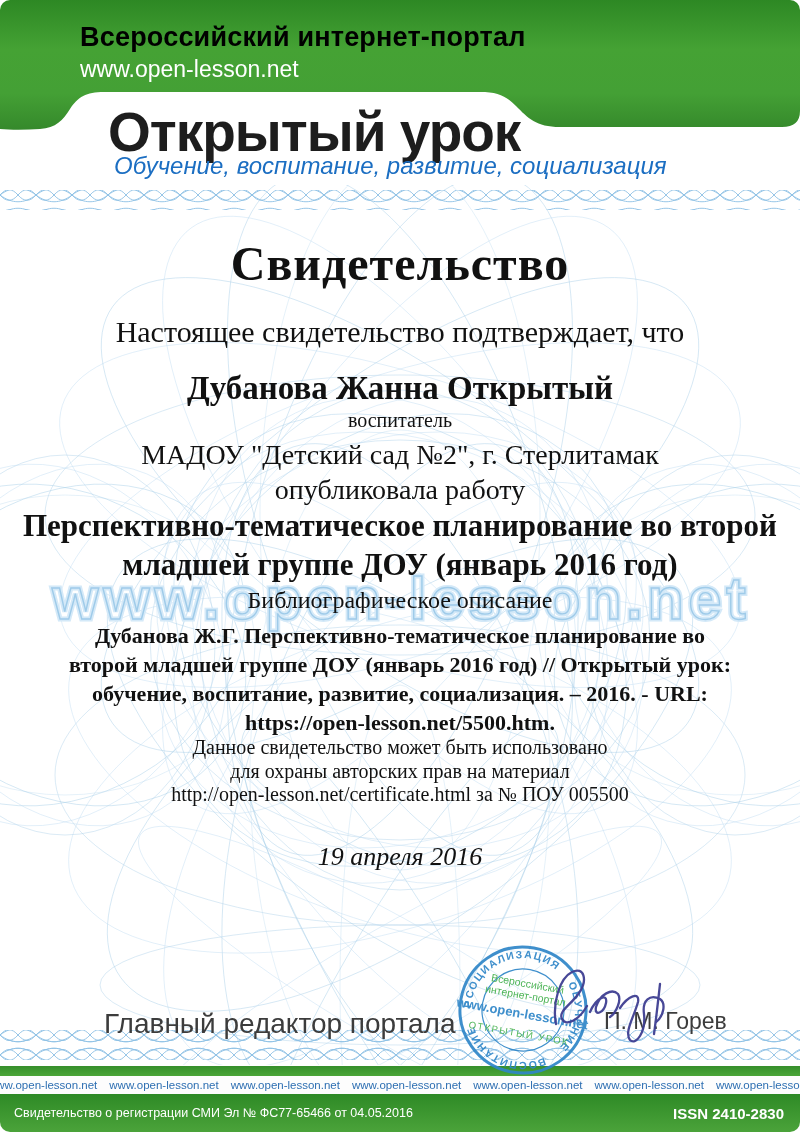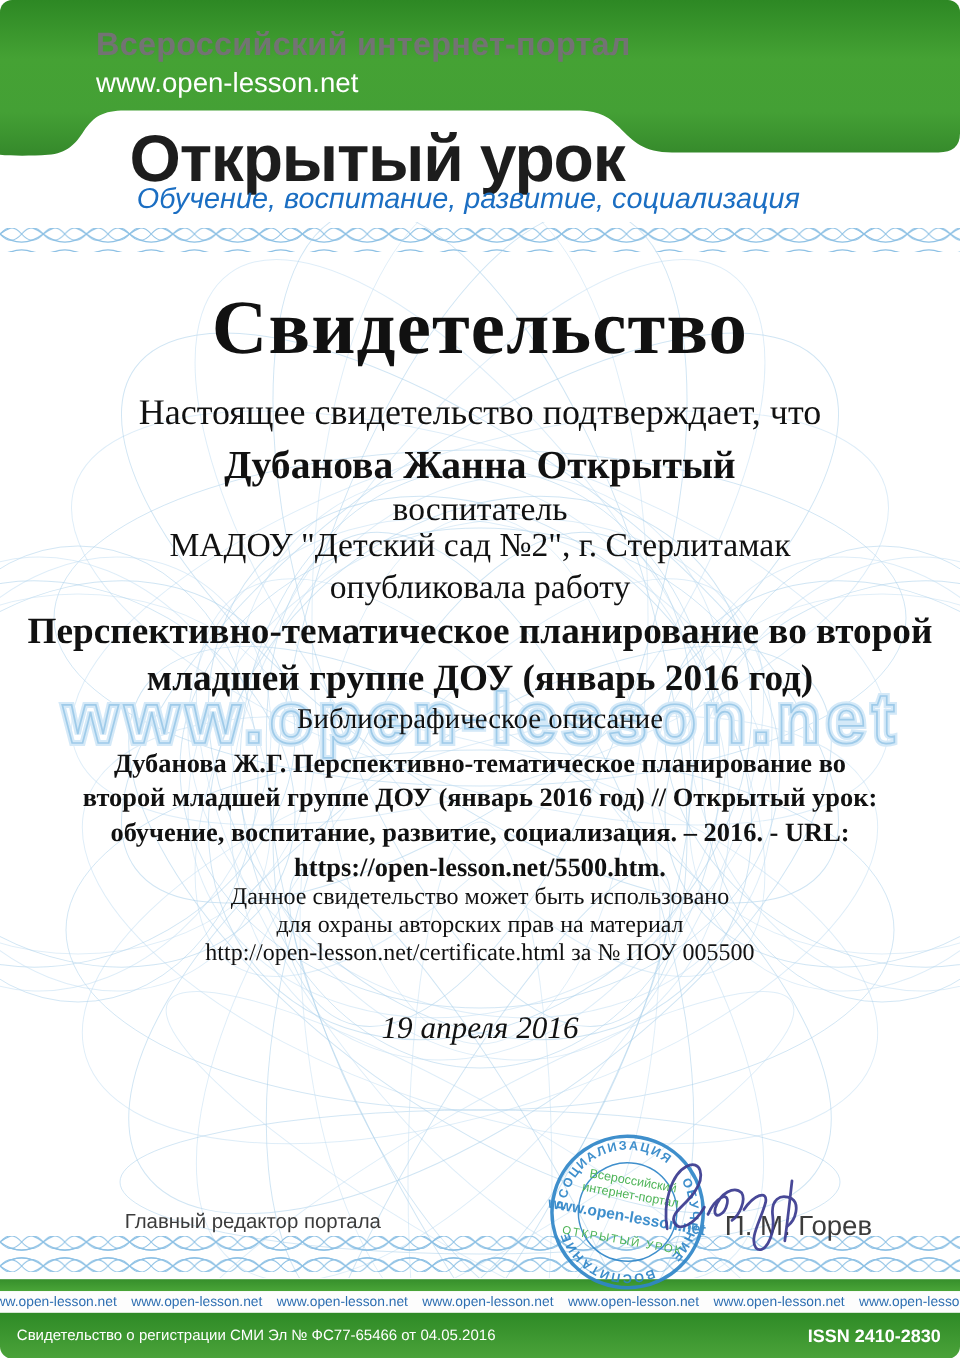--- a/index.html
+++ b/index.html
@@ -4,51 +4,51 @@
 <style>
   html,body{margin:0;padding:0;background:#fff;}
   .page{
     position:relative;width:800px;height:1132px;margin:0 auto;
     background:#fff;overflow:hidden;border-radius:10px;
     font-family:"Liberation Sans",sans-serif;
   }
   
   .header-svg{position:absolute;top:0;left:0;z-index:1;}
   .hdr-portal{
-    position:absolute;left:80px;top:22px;z-index:2;color:#737373;
+    position:absolute;left:80px;top:22px;z-index:2;color:#000000;
     font-size:27px;font-weight:700;letter-spacing:.2px;
   }
   .hdr-url{position:absolute;left:80px;top:56px;z-index:2;color:#fff;font-size:23px;font-weight:400;}
   .logo-title{
     position:absolute;left:108px;top:100px;z-index:2;color:#1d1d1d;
     font-size:55px;font-weight:600;letter-spacing:-1px;
   }
   .logo-subtitle{
     position:absolute;left:114px;top:152px;z-index:2;color:#1b6ec2;
     font-size:24px;font-style:italic;font-weight:500;
   }
   
   .guilloche{position:absolute;left:0;top:185px;z-index:0;}
   
   .ctext{position:absolute;left:0;width:100%;text-align:center;z-index:1;
          font-family:"Liberation Serif",serif;color:#111;}
-  .cert-title{top:236px;font-size:64px;font-weight:700;letter-spacing:1px;}
-  .confirm-line{top:327px;font-size:30px;}
+  .cert-title{top:236px;font-size:48px;font-weight:700;letter-spacing:1px;}
+  .confirm-line{top:315px;font-size:30px;}
   .recipient-name{top:370px;font-size:33px;font-weight:700;}
-  .recipient-role{top:409px;font-size:28px;}
+  .recipient-role{top:409px;font-size:20px;}
   .recipient-org{top:439px;font-size:28px;}
   .action-line{top:474px;font-size:28px;}
   .work-title{top:506px;font-size:31px;font-weight:700;line-height:39px;
               left:20px;width:760px;}
   .bib-heading{top:587px;font-size:24px;}
   .bib-text{top:621px;left:60px;width:680px;font-size:22px;font-weight:700;line-height:29px;}
   .usage-block{top:736px;left:20px;width:760px;font-size:20px;line-height:23.5px;}
   .issue-date{top:842px;font-size:26px;font-style:italic;}
   
-  .editor-label{position:absolute;left:104px;top:1008px;z-index:1;color:#3c3c3c;font-size:17px;}
+  .editor-label{position:absolute;left:104px;top:1008px;z-index:1;color:#3c3c3c;font-size:28px;}
   .editor-name{position:absolute;left:604px;top:1008px;z-index:1;color:#3c3c3c;font-size:23px;}
   .stamp-svg{position:absolute;left:438px;top:925px;z-index:2;}
   .signature-svg{position:absolute;left:548px;top:962px;z-index:3;}
   
   .thin-green-bar{position:absolute;left:0;top:1066px;width:800px;height:10px;z-index:1;
     background:linear-gradient(180deg,#368f2b,#4aa538);}
   .links-strip{position:absolute;left:0;top:1076px;width:800px;height:18px;z-index:1;
     background:#fdfdfd;white-space:nowrap;overflow:hidden;
     font-size:11.5px;color:#2e6fb2;line-height:18px;padding-left:0;}
   .links-strip span{margin-right:12px;margin-left:0;}

